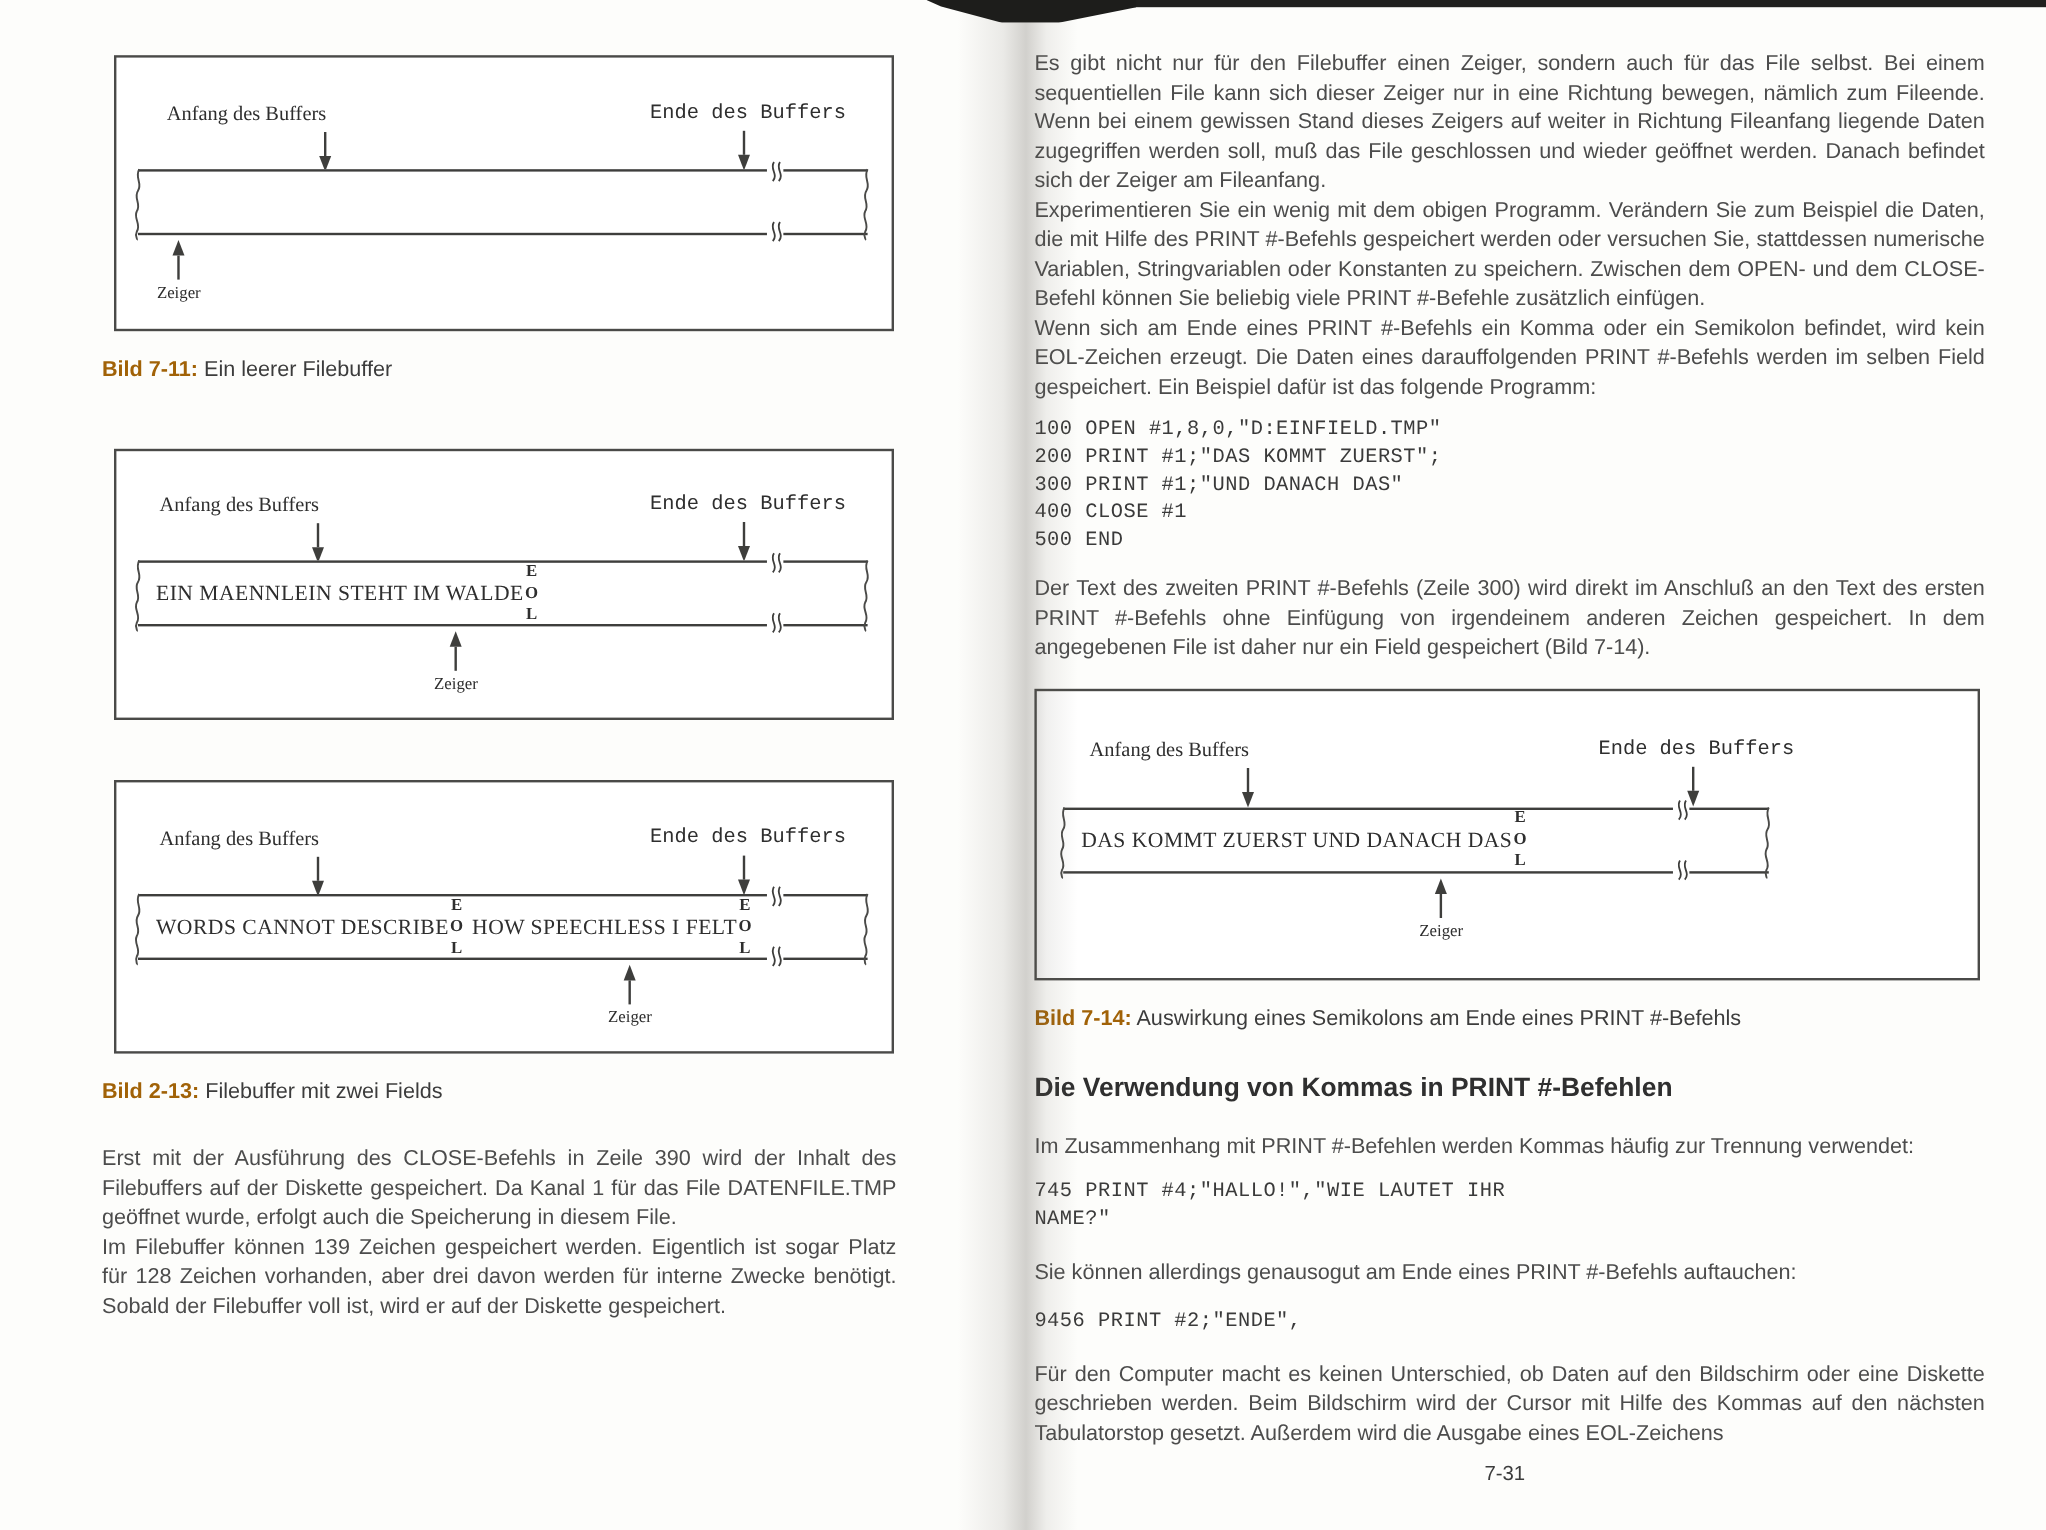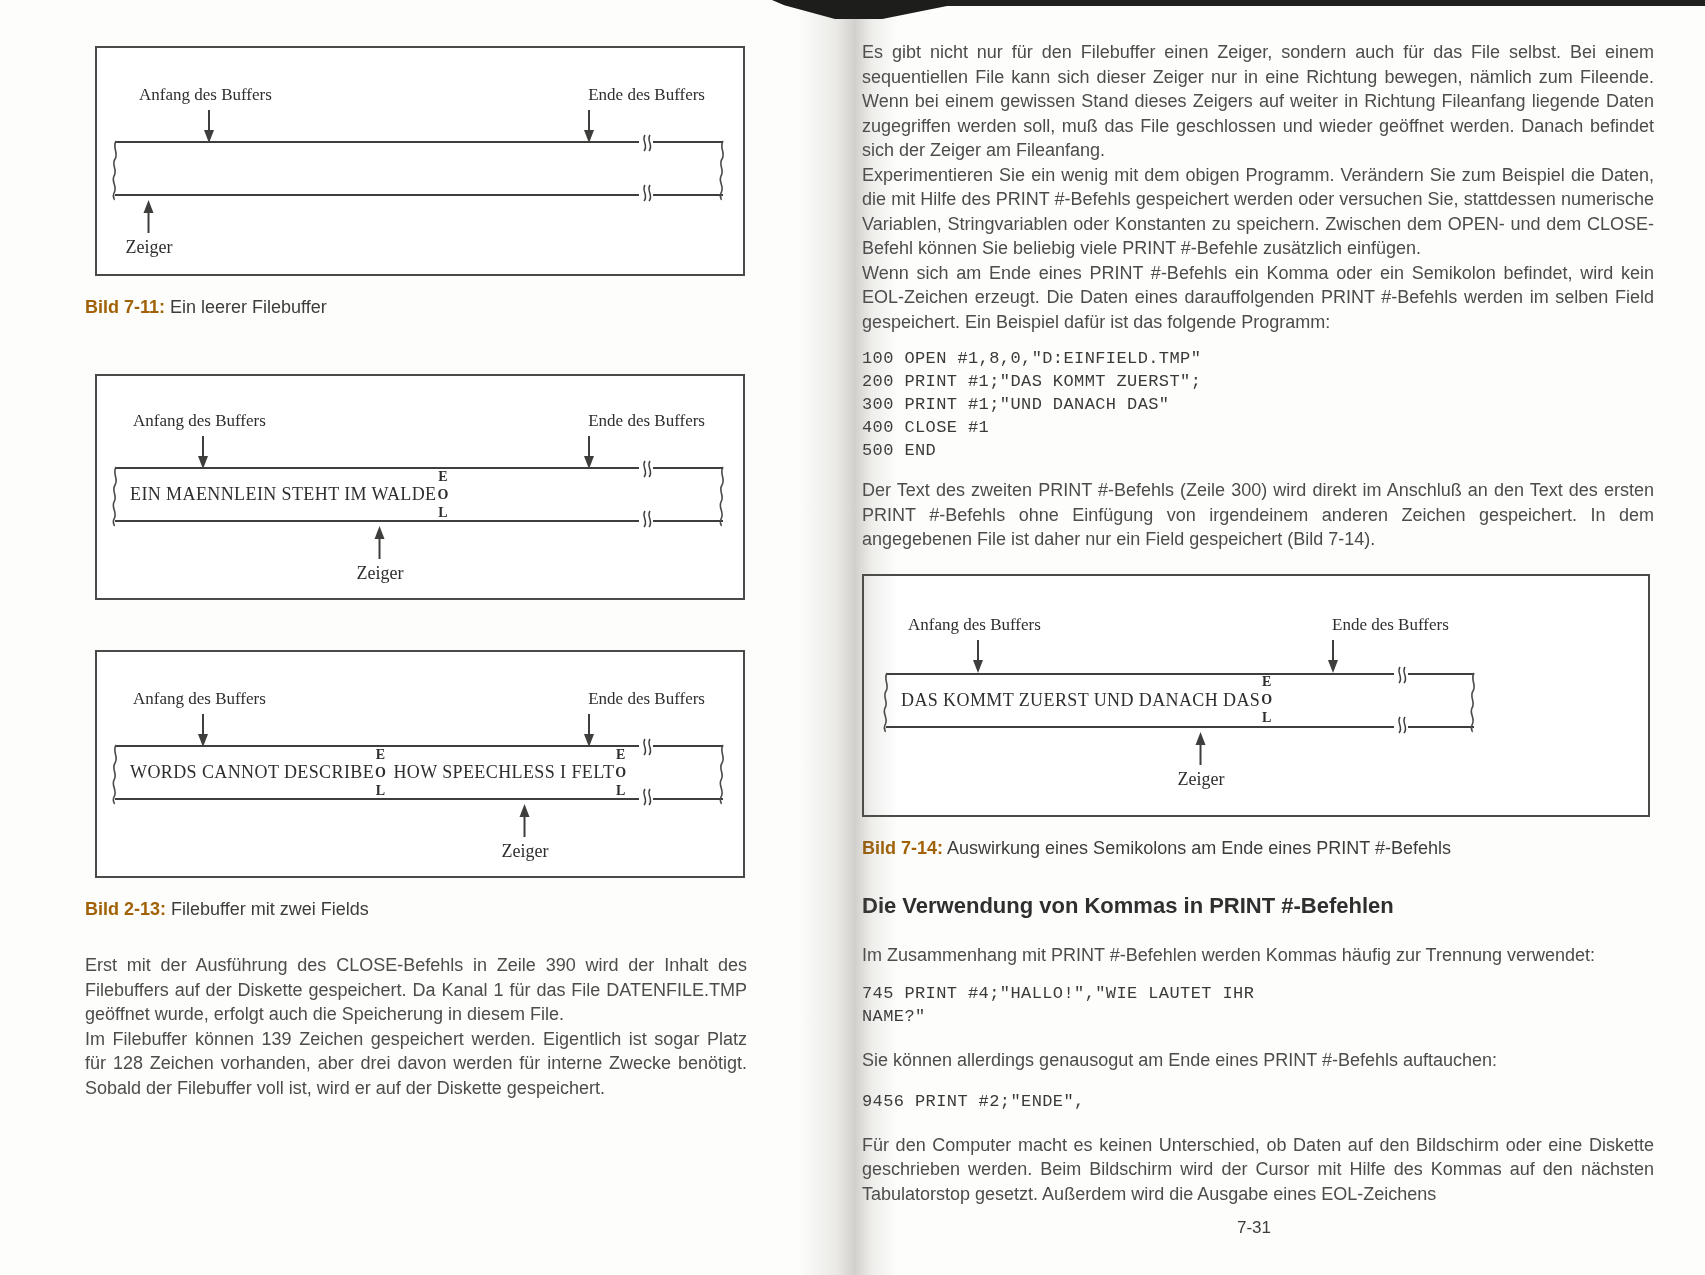--- a/index.html
+++ b/index.html
@@ -31,23 +31,23 @@
   .pagenum{font-size:17px;color:#3c3c3c;text-align:center;}
   .page-left .pagenum{width:662px;margin-top:44px;}
   .page-right .pagenum{width:784px;margin-top:12px;}
 
   
   .figbox{border:2px solid #4a4a48;background:#fff;position:relative;width:650px;margin-left:10px;}
   .figbox.right-fig{width:788px;margin-left:0;}
   .diag-lbl{position:absolute;display:flex;flex-direction:column;
             font-family:"Liberation Serif",serif;font-size:17px;color:#2e2e2e;}
   .diag-lbl .txt{margin-bottom:5px;white-space:nowrap;}
-  .diag-lbl.anfang{align-items:center;font-family:Liberation Serif, serif;}
+  .diag-lbl.anfang{align-items:flex-end;font-family:Liberation Serif, serif;}
   .diag-lbl.anfang .varrow{margin-left:8px;}
-  .diag-lbl.ende{align-items:flex-start;}
+  .diag-lbl.ende{align-items:center;font-family:Liberation Mono, monospace;}
   .diag-lbl.ende .varrow{margin-right:6px;}
 
   .varrow{position:relative;width:2px;background:#3e3e3c;}
   .varrow.down{height:20px;margin-bottom:13px;}
   .varrow.down::after{content:"";position:absolute;top:100%;left:50%;transform:translateX(-50%);
       border:5px solid transparent;border-bottom:0;border-top:13px solid #3e3e3c;}
   .varrow.up{height:20px;margin-top:13px;}
   .varrow.up::before{content:"";position:absolute;bottom:100%;left:50%;transform:translateX(-50%);
       border:5px solid transparent;border-top:0;border-bottom:13px solid #3e3e3c;}
 
@@ -61,21 +61,21 @@
        height:50px;font-family:"Liberation Serif",serif;font-weight:bold;font-size:14px;
        line-height:1;margin:0 1px;}
   .torn{position:absolute;top:-3px;height:61px;width:12px;}
   .torn.left{left:-6px;}
   .torn.right{right:-6px;}
   .brk{position:absolute;width:14px;height:19px;}
   .brk.top{top:-9px;}
   .brk.bottom{bottom:-9px;}
   .zeiger{position:absolute;display:flex;flex-direction:column;align-items:center;
           transform:translateX(-50%);font-family:"Liberation Serif",serif;
-          font-size:18px;color:#2e2e2e;}
+          font-size:14px;color:#2e2e2e;}
   .zeiger .txt{margin-top:4px;}
 </style>
 </head>
 <body>
 
 <section class="page page-left">
 
   <div class="figbox" style="height:230px">
     <div class="diag-lbl anfang" style="left:42px;top:37px">
       <span class="txt">Anfang des Buffers</span>

